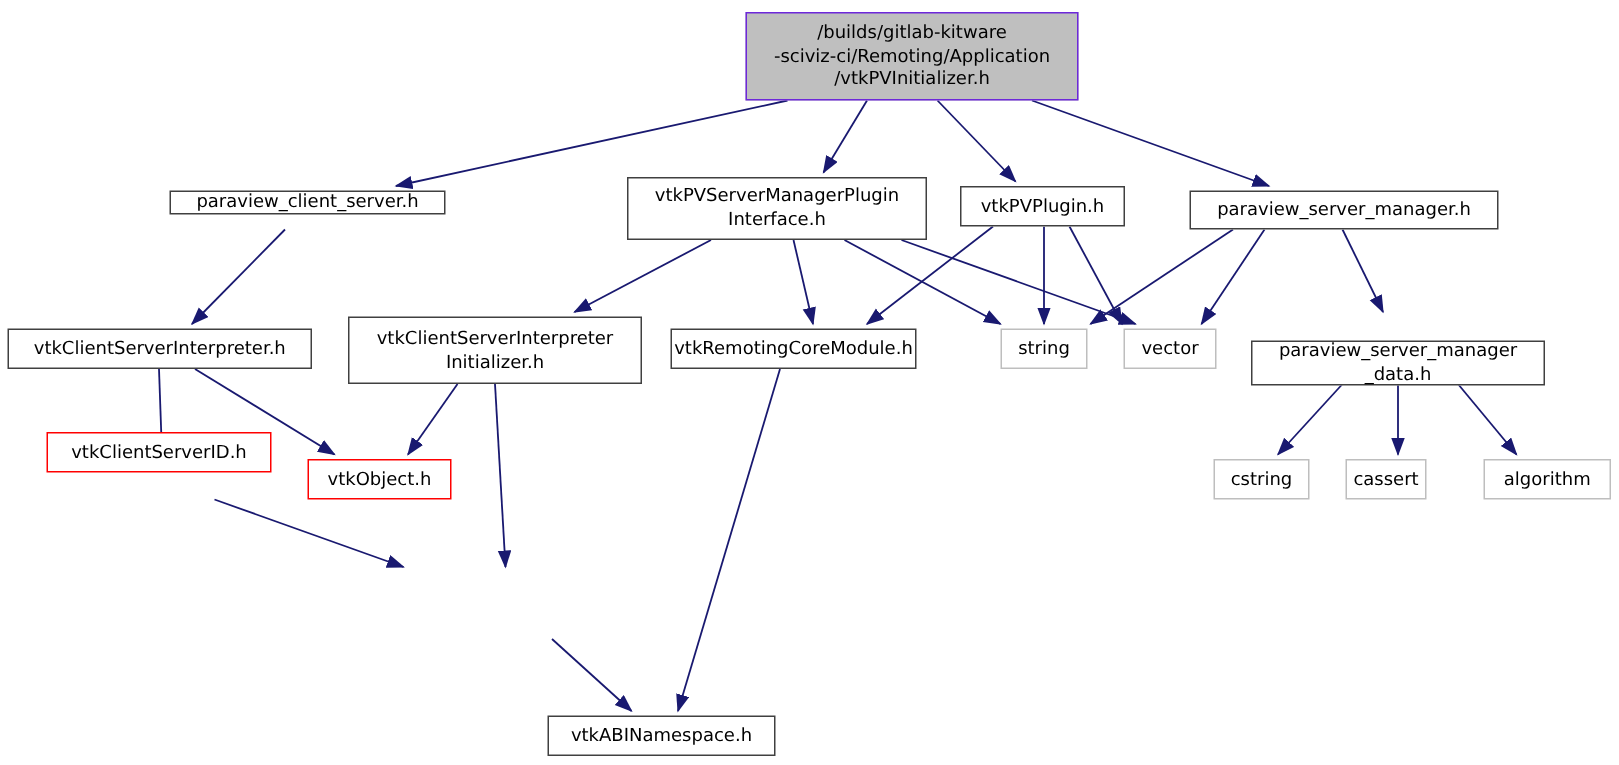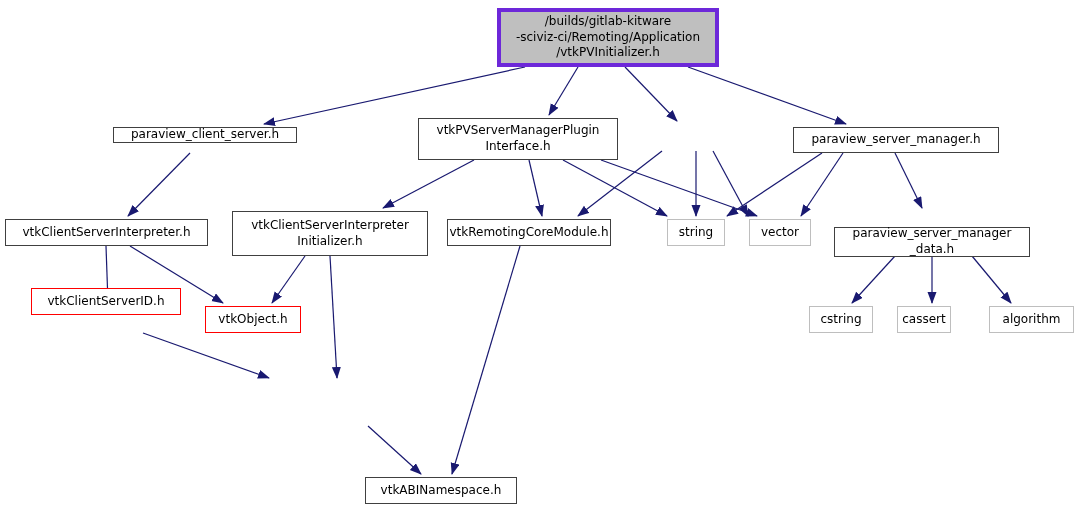--- a/index.html
+++ b/index.html
@@ -25,21 +25,21 @@
     text-align: center;
     white-space: pre-line;
     font-size: 12px;
     line-height: 1.3;
     color: #000000;
     background: #ffffff;
     border: 1px solid #404040;
     padding: 0 2px;
     cursor: default;
   }
-  .node.root   { border: 4px solid #6d28d9; }
+  .node.root   { border: 1px solid #6d28d9; }
   .node.link, .node.truncated { cursor: pointer; }
   .node.truncated { border-width: 1px; }
   .node.system { }
 </style>
 </head>
 <body>
 
 <div id="canvas" style="background: rgb(255, 255, 255);">
   <svg id="edge-layer" viewBox="0 0 1079 510">
     <defs>
@@ -73,20 +73,21 @@
       <line x1="368" y1="426" x2="421" y2="474" stroke="#191970" stroke-width="1.2" marker-end="url(#arrowhead)"></line>
       <line x1="520" y1="246" x2="452" y2="474" stroke="#191970" stroke-width="1.2" marker-end="url(#arrowhead)"></line>
     </svg>
 
 <div class="node root" style="left: 497px; top: 8px; width: 222px; height: 59px; background: rgb(191, 191, 191);">/builds/gitlab-kitware
 -sciviz-ci/Remoting/Application
 /vtkPVInitializer.h</div>
     <div class="node link" style="left: 113px; top: 127px; width: 184px; height: 16px;">paraview_client_server.h</div>
     <div class="node link" style="left: 418px; top: 118px; width: 200px; height: 42px;">vtkPVServerManagerPlugin
 Interface.h</div>
+    <div class="node link" style="left: 640px; top: 124px; width: 110px; height: 27px;">vtkPVPlugin.h</div>
     <div class="node link" style="left: 793px; top: 127px; width: 206px; height: 26px;">paraview_server_manager.h</div>
     <div class="node link" style="left: 5px; top: 219px; width: 203px; height: 27px;">vtkClientServerInterpreter.h</div>
     <div class="node link" style="left: 232px; top: 211px; width: 196px; height: 45px;">vtkClientServerInterpreter
 Initializer.h</div>
     <div class="node link" style="left: 447px; top: 219px; width: 164px; height: 27px;">vtkRemotingCoreModule.h</div>
     <div class="node system" style="left: 667px; top: 219px; width: 58px; height: 27px; border-color: rgb(190, 190, 190);">string</div>
     <div class="node system" style="left: 749px; top: 219px; width: 62px; height: 27px; border-color: rgb(190, 190, 190);">vector</div>
     <div class="node link" style="left: 834px; top: 227px; width: 196px; height: 30px;">paraview_server_manager
 _data.h</div>
     <div class="node truncated" style="left: 31px; top: 288px; width: 150px; height: 27px; border-color: rgb(255, 0, 0);">vtkClientServerID.h</div>

